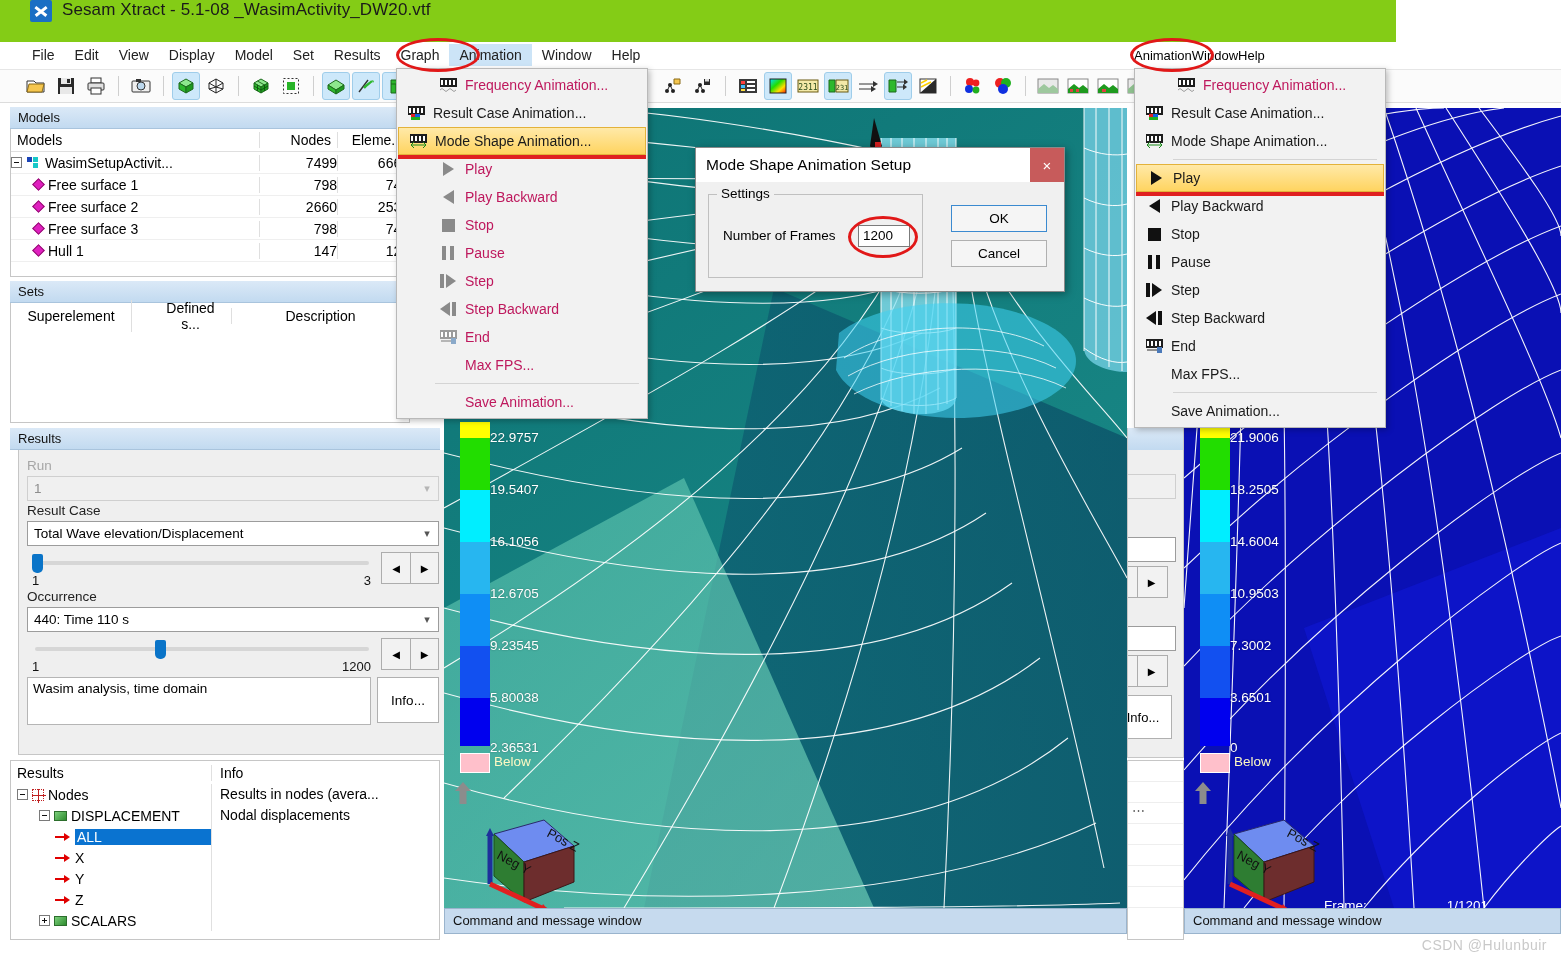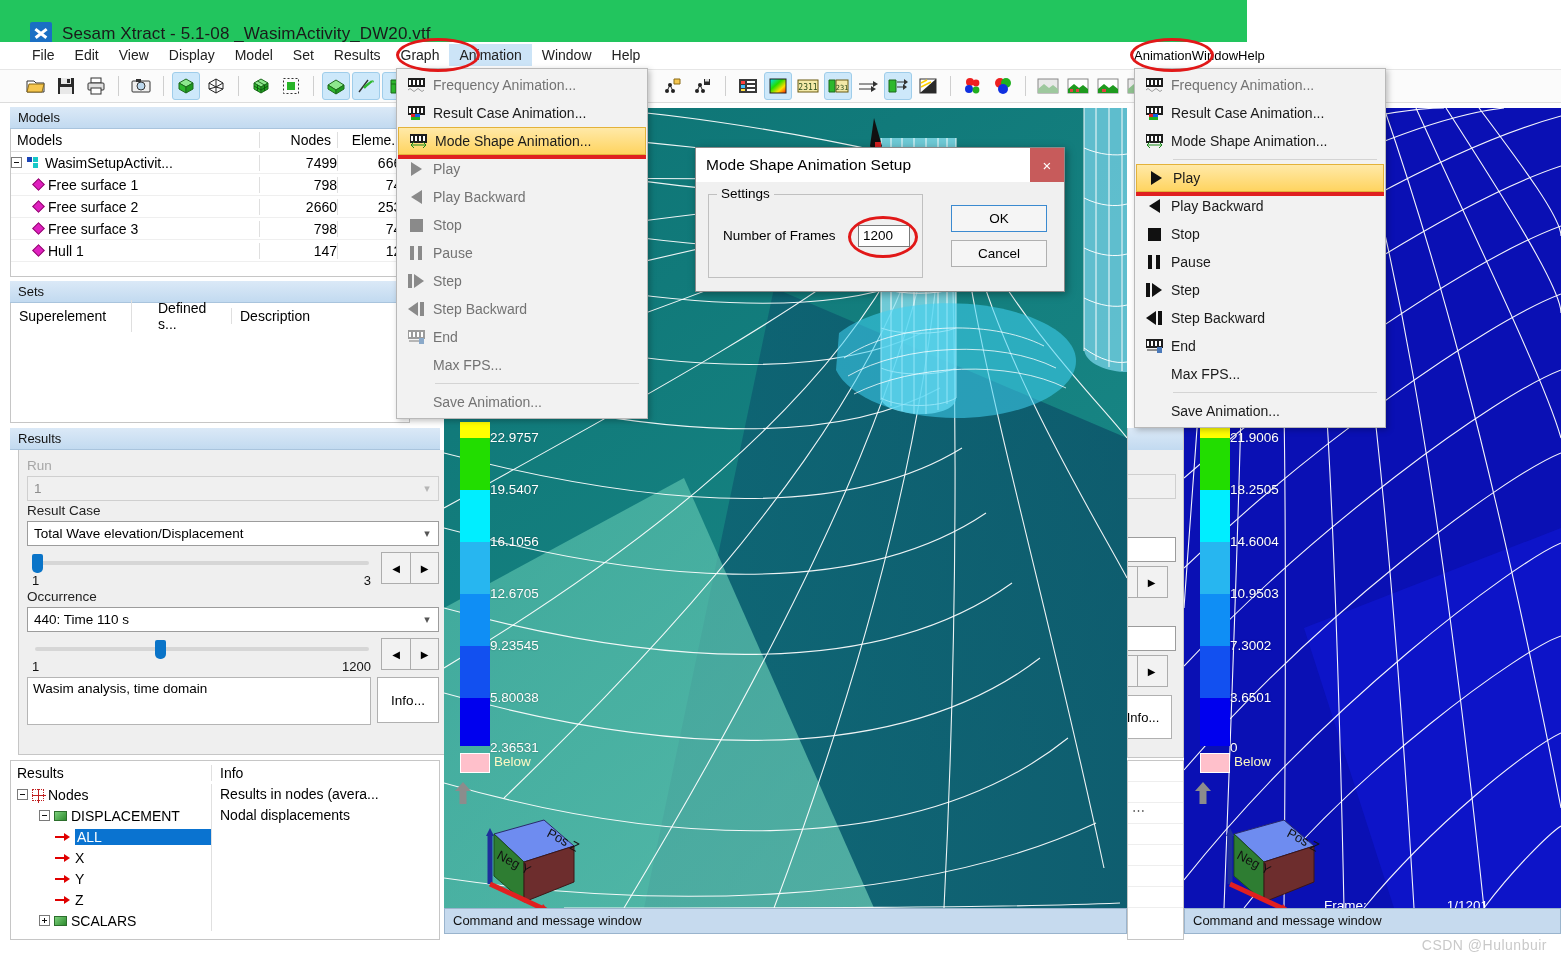--- a/index.html
+++ b/index.html
@@ -9,22 +9,22 @@
     overflow: hidden;
     background: #ffffff;
     font-family: "Liberation Sans", sans-serif;
     font-size: 13px;
     color: #000;
   }
   #root { position: relative; width: 1561px; height: 957px; }
 
   
   .titlebar {
-    position: absolute; left: 0; top: 0; width: 1247px; height: 44px;
-    background: #22c55e; display: flex; align-items: flex-end; padding-left: 30px;
+    position: absolute; left: 0; top: 0; width: 1396px; height: 44px;
+    background: #84cc16; display: flex; align-items: flex-start; padding-left: 30px;
   }
   .app-icon {
     width: 22px; height: 22px; background: #1a6fc4; border-radius: 2px;
     position: relative; margin-right: 10px; flex: 0 0 auto;
   }
   .app-icon::before, .app-icon::after {
     content: ""; position: absolute; background: #fff; width: 14px; height: 2.5px;
     left: 4px; top: 9.5px;
   }
   .app-icon::before { transform: rotate(38deg); }
@@ -98,21 +98,21 @@
   .ms-icon { width: 13px; height: 11px; position: relative; flex: 0 0 auto; }
   .ms-icon i { position: absolute; width: 5px; height: 5px; display: block; }
   .ms-icon i.a { background: #1b44b8; left: 0; top: 0; }
   .ms-icon i.b { background: #18c8c8; left: 6px; top: 0; }
   .ms-icon i.c { background: #18c8c8; left: 6px; top: 6px; }
 
   .sets-panel {
     position: absolute; left: 10px; top: 280px; width: 400px; height: 145px;
     background: #fff; border: 1px solid #c6c6c6; border-top: none;
   }
-  .sets-head { display: flex; height: 26px; align-items: center; font-size: 14px; }
+  .sets-head { display: flex; height: 26px; align-items: center; font-size: 14px; text-align: center; }
   .sets-head > div { padding: 0 8px; }
   .sets-head .c1 { width: 120px; }
   .sets-head .c2 { width: 100px; border-left: 1px solid #dfdfdf; padding-left: 26px; }
   .sets-head .c3 { flex: 1 1 auto; border-left: 1px solid #dfdfdf; }
 
   
   .results-panel {
     position: absolute; left: 10px; top: 428px; width: 430px; height: 330px;
     background: #efefef; border: 1px solid #c6c6c6; border-top: none; margin-left: 8px;
   }
@@ -238,21 +238,21 @@
   }
   .menu-left { left: 396px; top: 68px; width: 252px; }
   .menu-right { left: 1134px; top: 68px; width: 252px; }
   .menu-item {
     display: flex; align-items: center; height: 28px; font-size: 14px; color: #1a1a1a;
     padding-left: 2px; position: relative;
   }
   .menu-item .mi-ic {
     width: 34px; display: flex; align-items: center; justify-content: center; flex: 0 0 auto;
   }
-  .menu-item.dis { color: #737373; }
+  .menu-item.dis { color: #be185d; margin-left: 32px; }
   .menu-item.hl {
     background: linear-gradient(#ffe9a8, #ffd460); border: 1px solid #e3b23a;
     height: 28px; margin: 0 1px;
   }
   .menu-sep { height: 1px; background: #d4d4d4; margin: 4px 8px 4px 38px; }
 
   .ic-film { width: 17px; height: 14px; position: relative; }
   .ic-film .strip { position: absolute; left: 0; top: 0; width: 17px; height: 9px; background: #1d1d1d; }
   .ic-film .strip i { position: absolute; top: 2px; width: 2px; height: 5px; background: #fff; }
   .ic-play0 { width: 0; height: 0; border-left: 11px solid #8a8a8a; border-top: 7px solid transparent; border-bottom: 7px solid transparent; }

